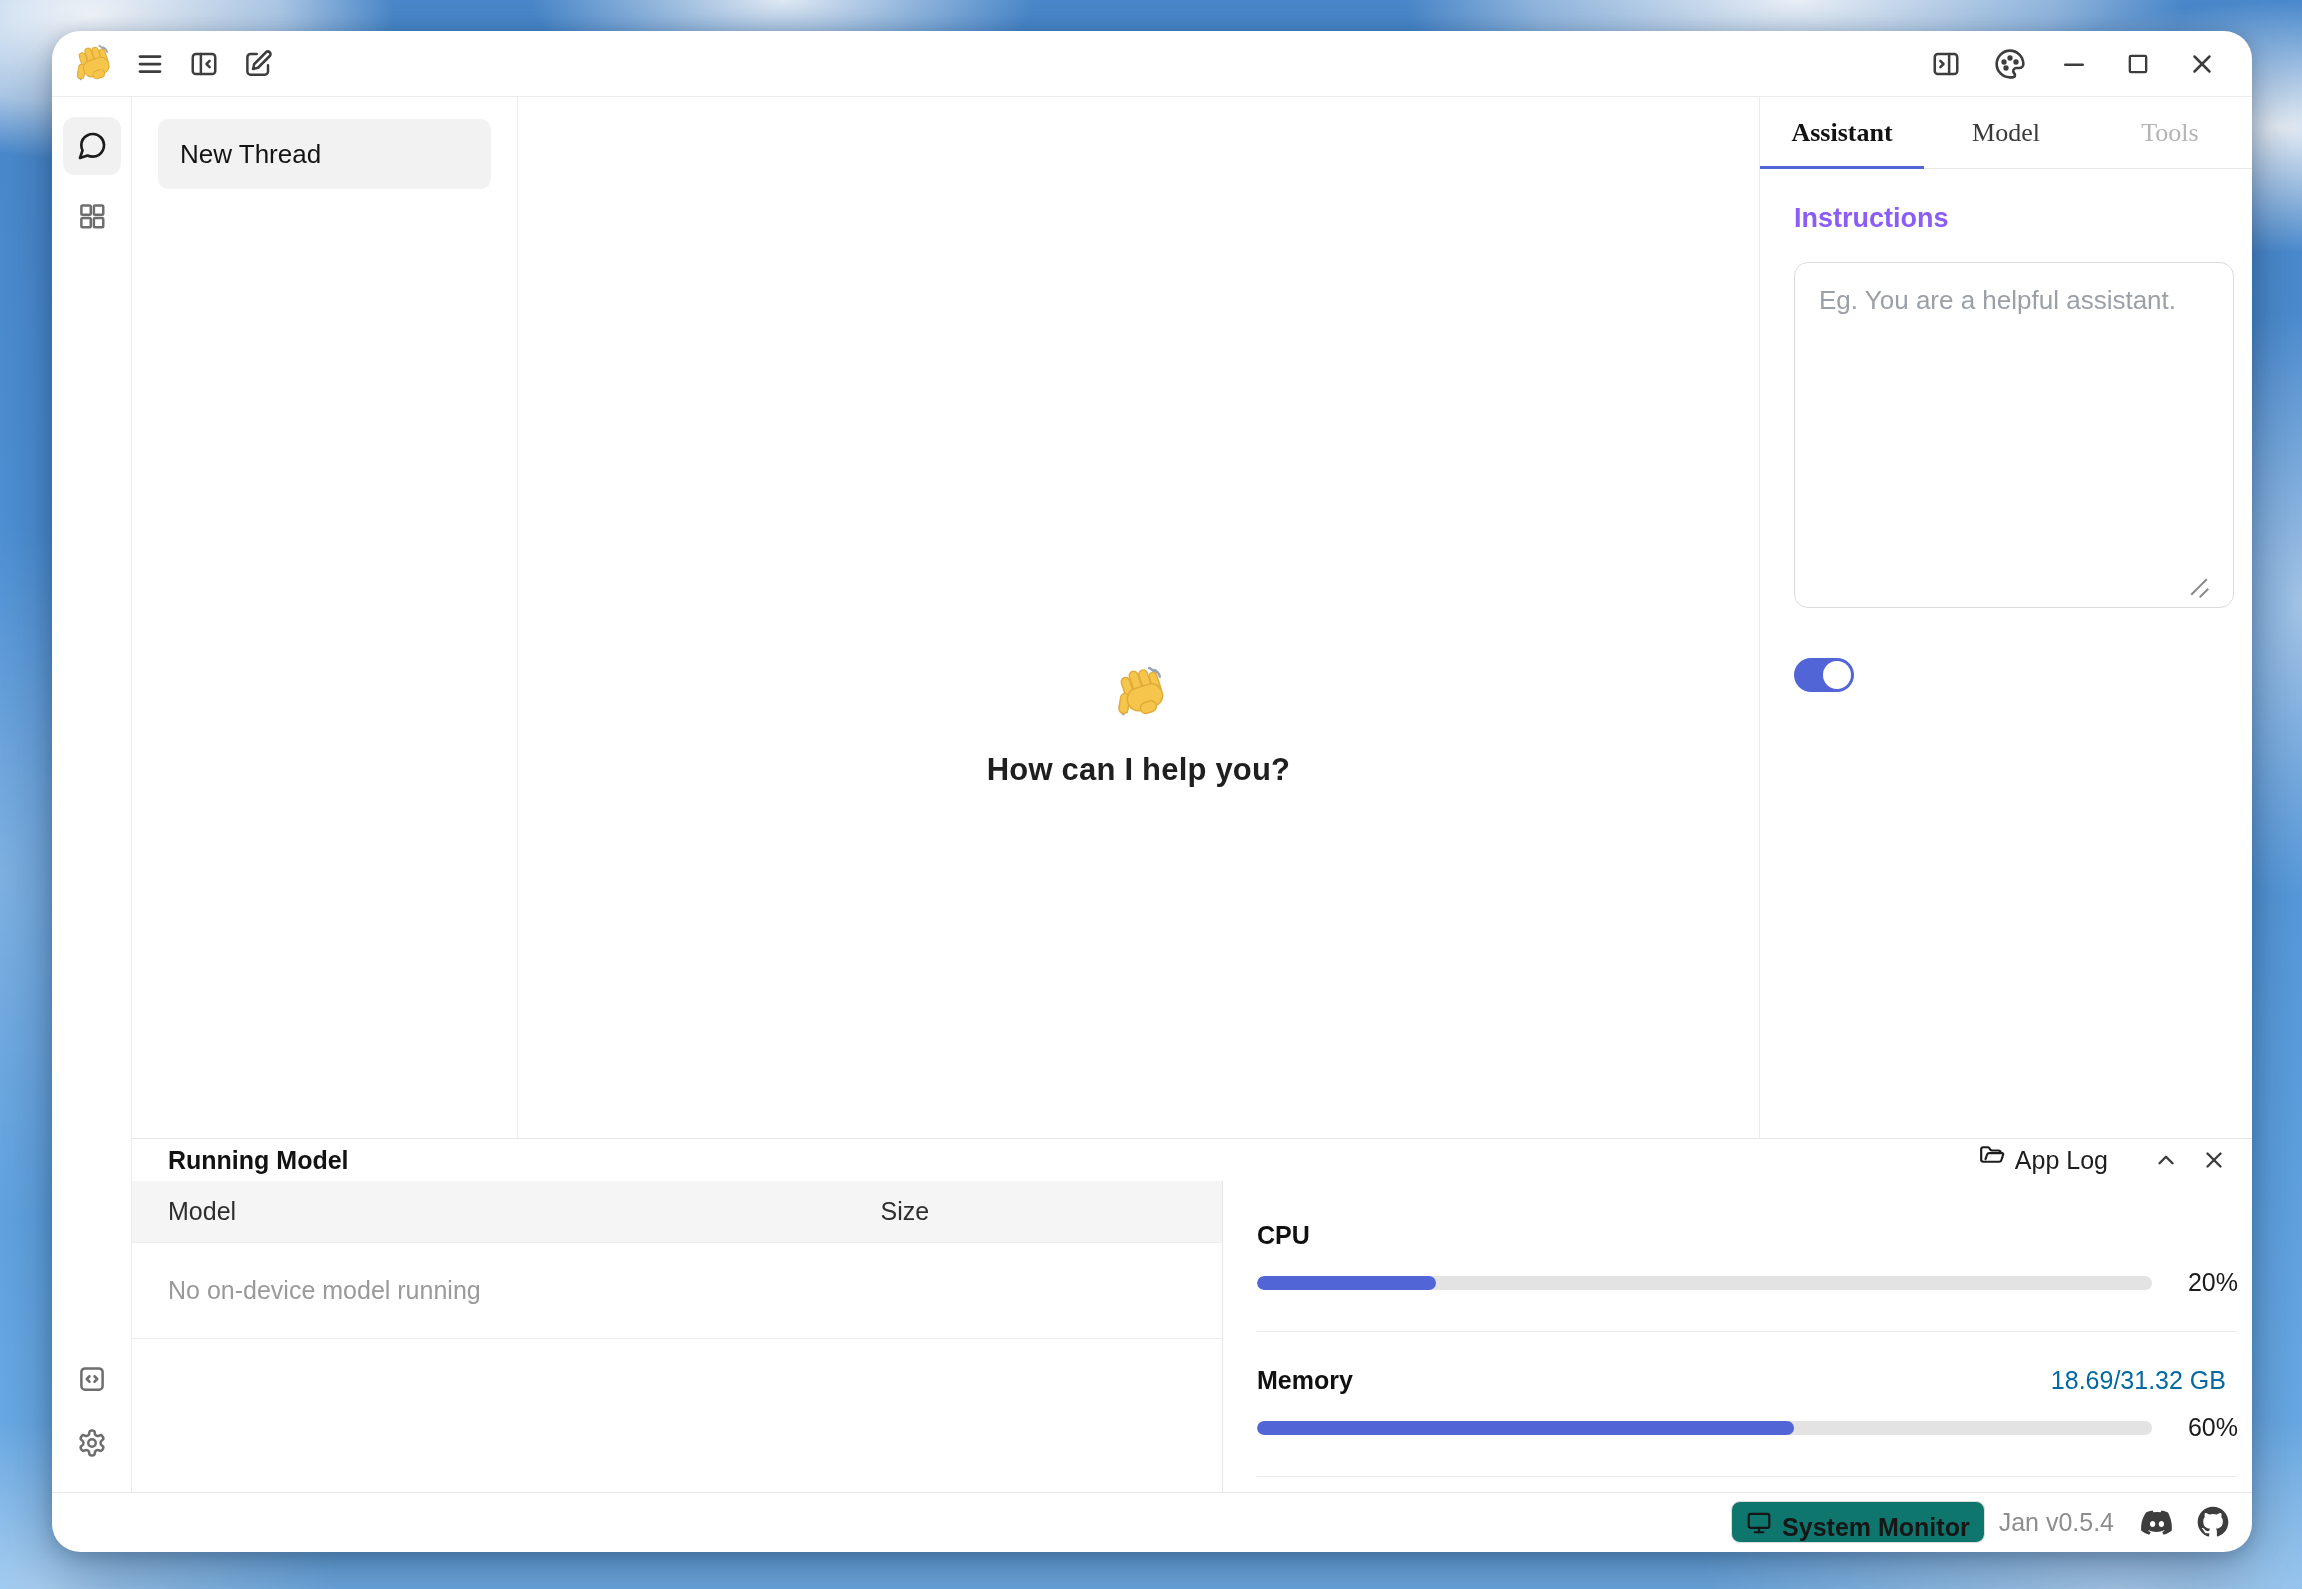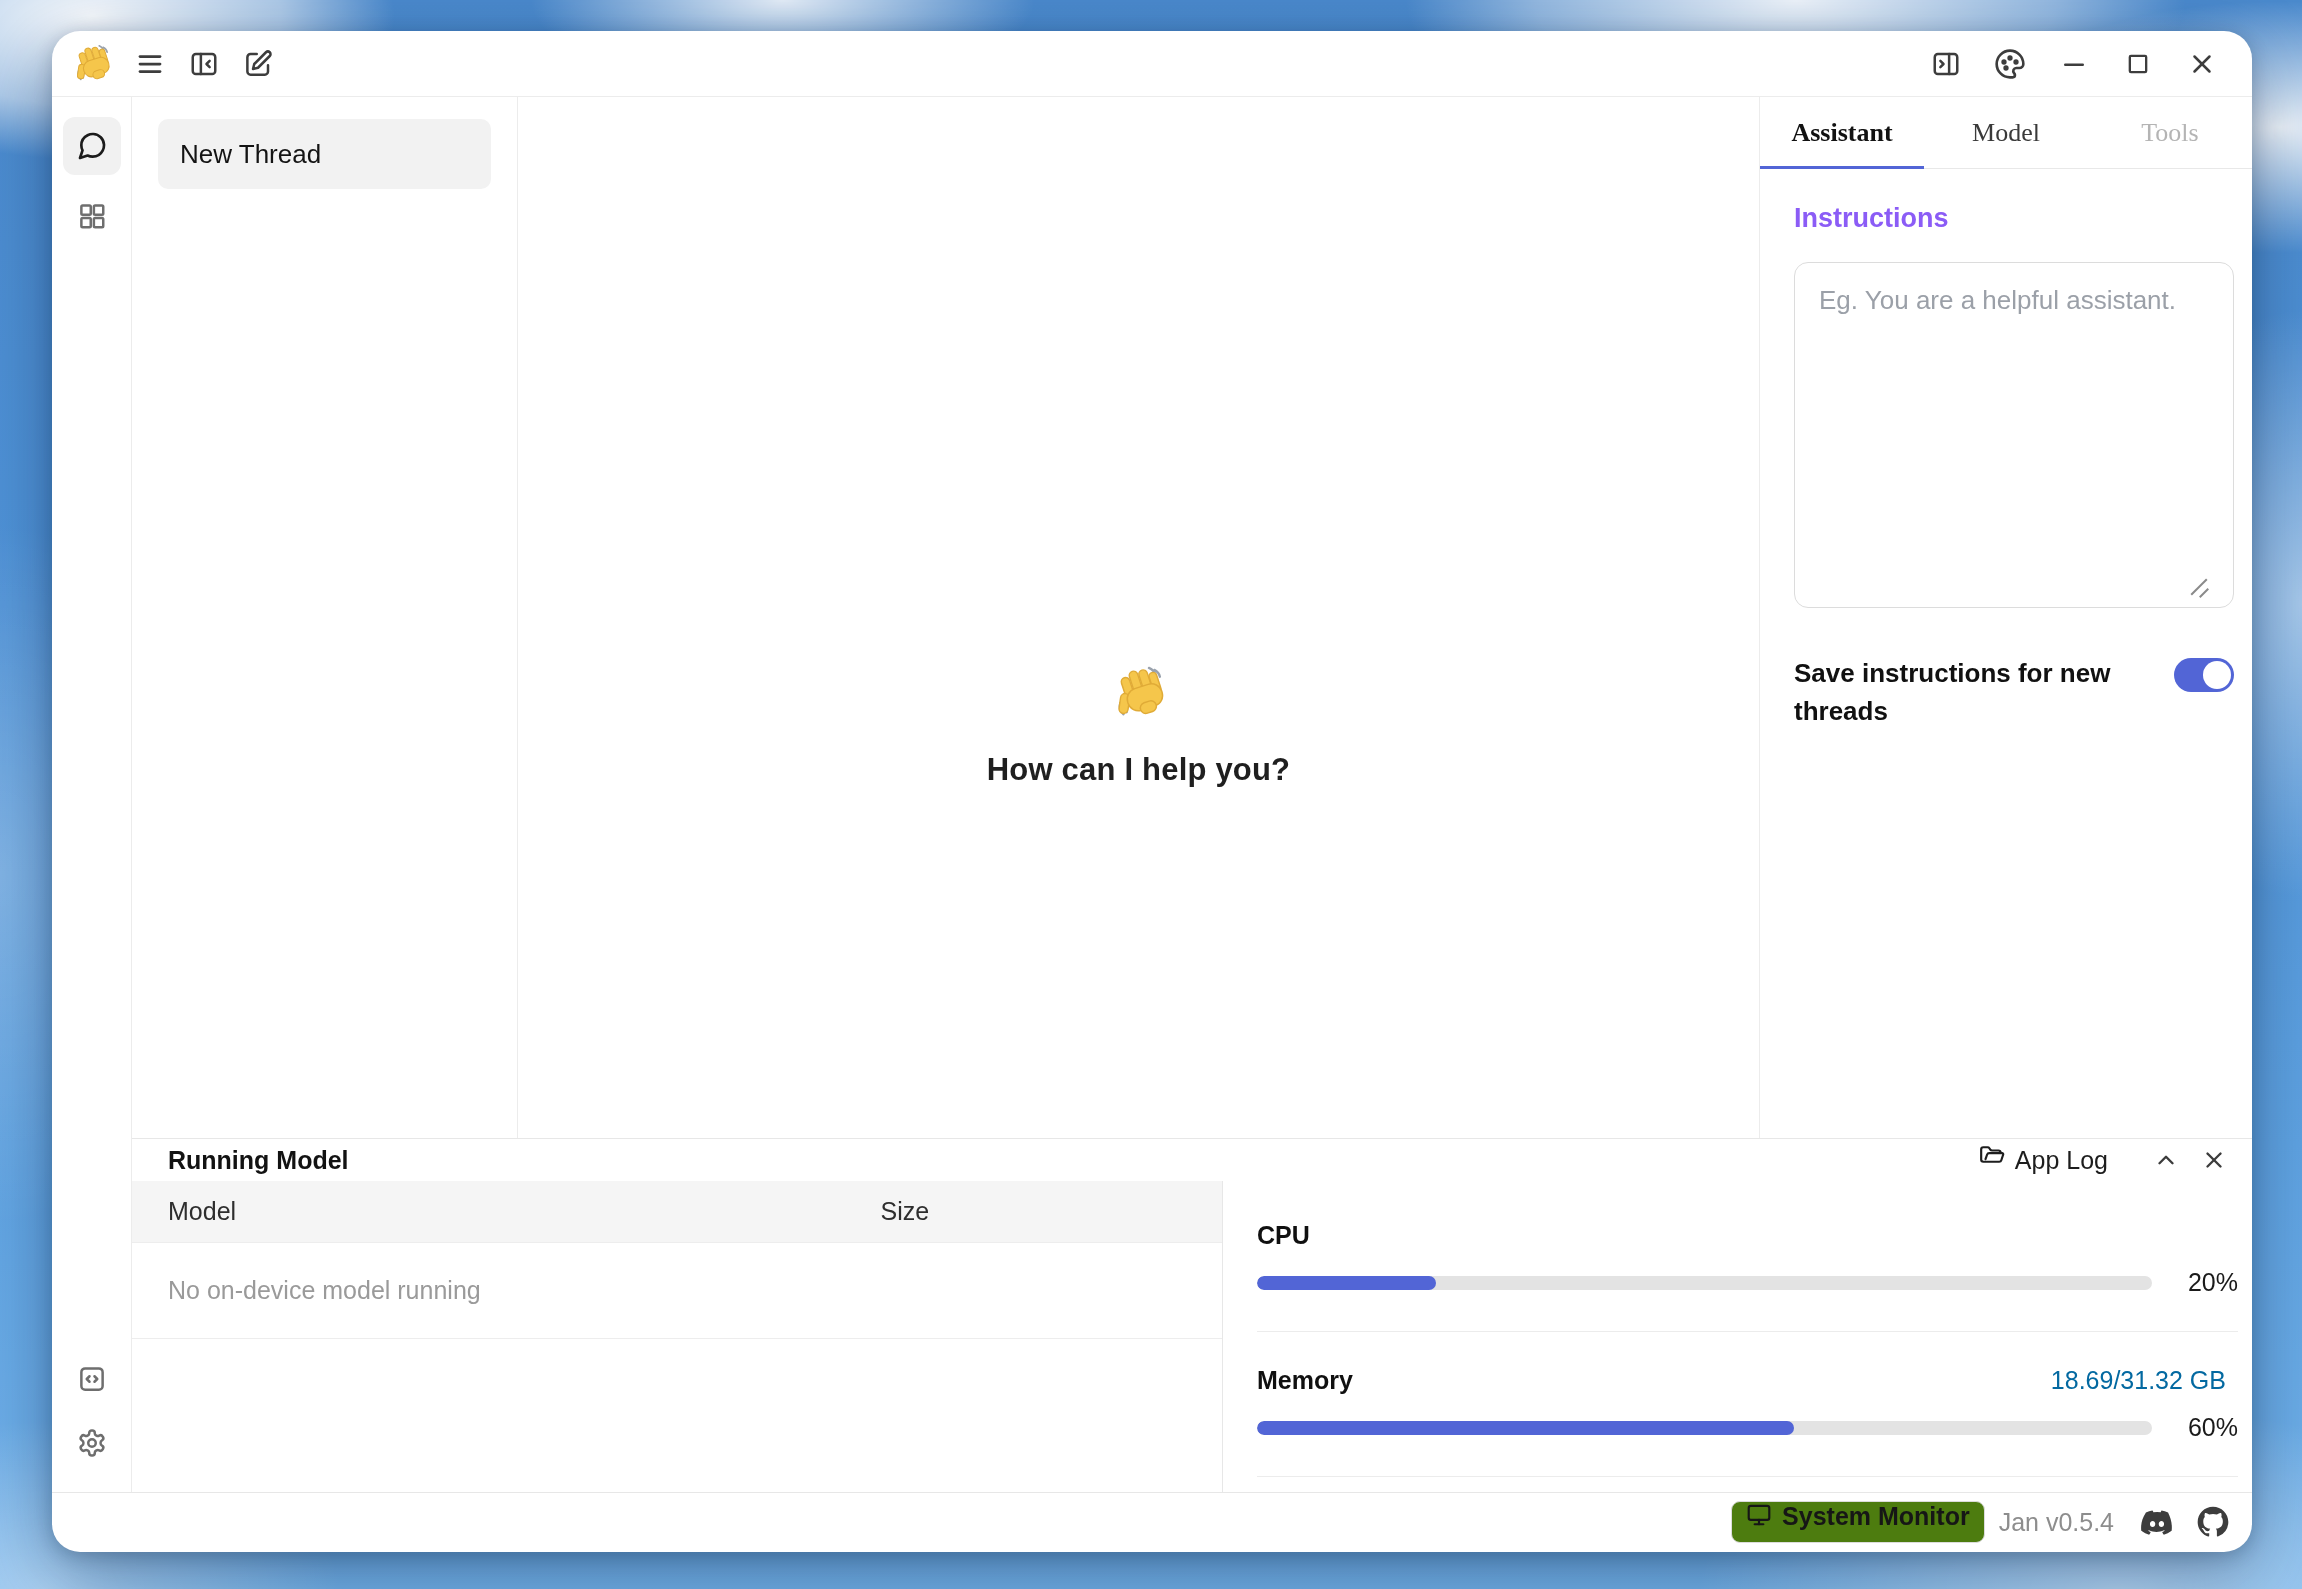--- a/index.html
+++ b/index.html
@@ -97,21 +97,21 @@
   .mon-label-row{ display:flex; align-items:baseline; justify-content:space-between; padding-right:12px; }
   .mon-label{ font-size:25px; font-weight:700; color:#101010; }
   .mon-usage{ font-size:25px; color:#0369a1; }
   .bar-row{ display:flex; align-items:center; margin-top:18px; }
   .track{ flex:1; height:14px; border-radius:7px; background:#e3e3e3; overflow:hidden; }
   .fill{ height:100%; border-radius:7px; background:var(--accent); }
   .pct{ width:86px; text-align:right; font-size:25px; color:#1a1a1a; flex:0 0 auto; }
   
   .status-bar{ height:59px; border-top:1px solid #e7e7e7; display:flex; align-items:center;
     justify-content:flex-end; padding:0 22px; }
-  .sm-chip{ height:42px; display:flex; align-items:flex-start; gap:10px; background:#4d7c0f;
+  .sm-chip{ height:42px; display:flex; align-items:flex-end; gap:10px; background:#0f766e;
     border:1px solid #dcdcdc; border-radius:9px; padding:0 14px; font-size:25px; font-weight:700; color:#161616; }
   .version{ font-size:25px; color:#8d8d8d; margin:0 26px 0 14px; }
   .social{ display:flex; align-items:center; gap:22px; color:#17171b; }
   .social .icon-btn{ width:34px; height:34px; margin:0; }
   :root, .window{ --accent:#5265d6; }
 </style>
 </head>
 <body>
 
 <div class="window">
@@ -273,21 +273,20 @@
             <div class="tab">Model</div>
             <div class="tab disabled">Tools</div>
           </div>
           <div class="panel-body">
             <div class="section-title">Instructions</div>
             <div class="ta-wrap">
               <textarea class="instructions" placeholder="Eg. You are a helpful assistant." style=""></textarea>
               <div class="ta-grip"></div>
             </div>
             <div class="toggle-row">
-              <div class="toggle-label">Save instructions for new threads</div>
               <div class="switch">
                   <div class="knob"></div>
                 </div>
             </div>
           </div>
         </div>
       </div>
 
       <div class="bottom-panel">
         <div class="bp-titlebar">

